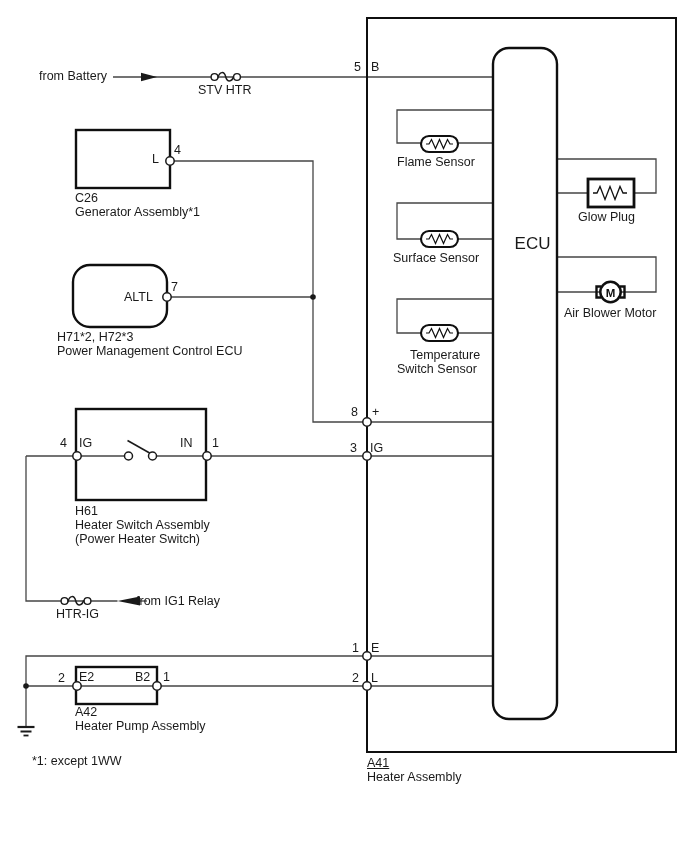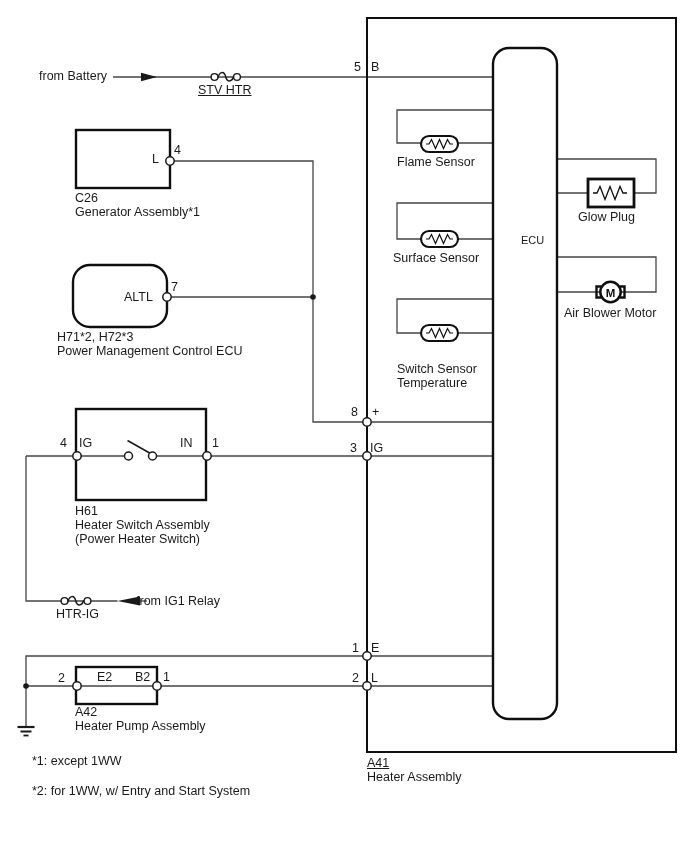--- a/index.html
+++ b/index.html
@@ -3,21 +3,21 @@
 <meta charset="utf-8">
 <style>
   html,body { margin:0; padding:0; background:#ffffff; }
   .stage {
     position:relative; width:690px; height:854px; background:#ffffff;
     font-family:"Liberation Sans", sans-serif; font-size:12.5px; color:#1a1a1a;
     overflow:hidden;
   }
   .layer { position:absolute; left:0; top:0; }
   .lbl { position:absolute; white-space:nowrap; line-height:1.12; }
-  .ecu-lbl { width:79px; text-align:center; font-size:11px; }
+  .ecu-lbl { width:79px; text-align:center; font-size:17px; }
 </style>
 </head>
 <body>
 
 <div class="stage">
 
   <svg class="layer" width="690" height="854" viewBox="0 0 690 854">
 
     <g stroke="#454545" stroke-width="1.3" fill="none">
       <path d="M113 77 H493"></path>
@@ -105,21 +105,21 @@
       <circle cx="77" cy="686" r="4.2"></circle>
       <circle cx="157" cy="686" r="4.2"></circle>
       <circle cx="367" cy="422" r="4.2"></circle>
       <circle cx="367" cy="456" r="4.2"></circle>
       <circle cx="367" cy="656" r="4.2"></circle>
       <circle cx="367" cy="686" r="4.2"></circle>
     </g>
   </svg>
 
   <span class="lbl" style="left:39px;  top:69px;text-align:center;">from Battery</span>
-  <span class="lbl" style="left:198px; top:83px;text-decoration:underline;">STV HTR</span>
+  <span class="lbl" style="left:198px; top:83px;">STV HTR</span>
 
   <span class="lbl" style="left:152px; top:152px;">L</span>
   <span class="lbl" style="left:174px; top:143px;">4</span>
   <span class="lbl" style="left:75px;  top:191px;">C26</span>
   <span class="lbl" style="left:75px;  top:205px;">Generator Assembly*1</span>
 
   <span class="lbl" style="left:124px; top:290px;">ALTL</span>
   <span class="lbl" style="left:171px; top:280px;">7</span>
   <span class="lbl" style="left:57px;  top:330px;">H71*2, H72*3</span>
   <span class="lbl" style="left:57px;  top:344px;">Power Management Control ECU</span>
@@ -129,44 +129,43 @@
   <span class="lbl" style="left:180px; top:436px;">IN</span>
   <span class="lbl" style="left:212px; top:436px;">1</span>
   <span class="lbl" style="left:75px;  top:504px;">H61</span>
   <span class="lbl" style="left:75px;  top:518px;">Heater Switch Assembly</span>
   <span class="lbl" style="left:75px;  top:532px;">(Power Heater Switch)</span>
 
   <span class="lbl" style="left:56px;  top:607px;">HTR-IG</span>
   <span class="lbl" style="left:136px; top:594px;">from IG1 Relay</span>
 
   <span class="lbl" style="left:58px;  top:671px;">2</span>
-  <span class="lbl" style="left:79px;  top:670px;padding-left:18px;">E2</span>
+  <span class="lbl" style="left:79px;  top:670px;">E2</span>
   <span class="lbl" style="left:135px; top:670px;">B2</span>
   <span class="lbl" style="left:163px; top:670px;">1</span>
   <span class="lbl" style="left:75px;  top:705px;">A42</span>
   <span class="lbl" style="left:75px;  top:719px;">Heater Pump Assembly</span>
 
   <span class="lbl" style="left:354px; top:60px;">5</span>
   <span class="lbl" style="left:371px; top:60px;">B</span>
   <span class="lbl" style="left:351px; top:405px;">8</span>
   <span class="lbl" style="left:372px; top:405px;">+</span>
   <span class="lbl" style="left:350px; top:441px;">3</span>
   <span class="lbl" style="left:370px; top:441px;">IG</span>
   <span class="lbl" style="left:352px; top:641px;">1</span>
   <span class="lbl" style="left:371px; top:641px;">E</span>
   <span class="lbl" style="left:352px; top:671px;">2</span>
   <span class="lbl" style="left:371px; top:671px;">L</span>
 
   <span class="lbl ecu-lbl" style="left:493px; top:234px;">ECU</span>
   <span class="lbl" style="left:397px; top:155px;">Flame Sensor</span>
   <span class="lbl" style="left:393px; top:251px;">Surface Sensor</span>
-  <span class="lbl" style="left:397px; top:348px;margin-top:28px;">Temperature</span>
+  <span class="lbl" style="left:410px; top:348px;">Temperature</span>
   <span class="lbl" style="left:397px; top:362px;">Switch Sensor</span>
   <span class="lbl" style="left:578px; top:210px;">Glow Plug</span>
   <span class="lbl" style="left:564px; top:306px;">Air Blower Motor</span>
 
   <span class="lbl" style="left:367px; top:756px;text-decoration:underline;">A41</span>
   <span class="lbl" style="left:367px; top:770px;">Heater Assembly</span>
 
   <span class="lbl" style="left:32px;  top:754px;">*1: except 1WW</span>
-  <span class="lbl" style="left:32px;  top:784px;">*2: for 1WW, w/ Entry and Start System</span>
 
 </div>
 
 </body></html>

